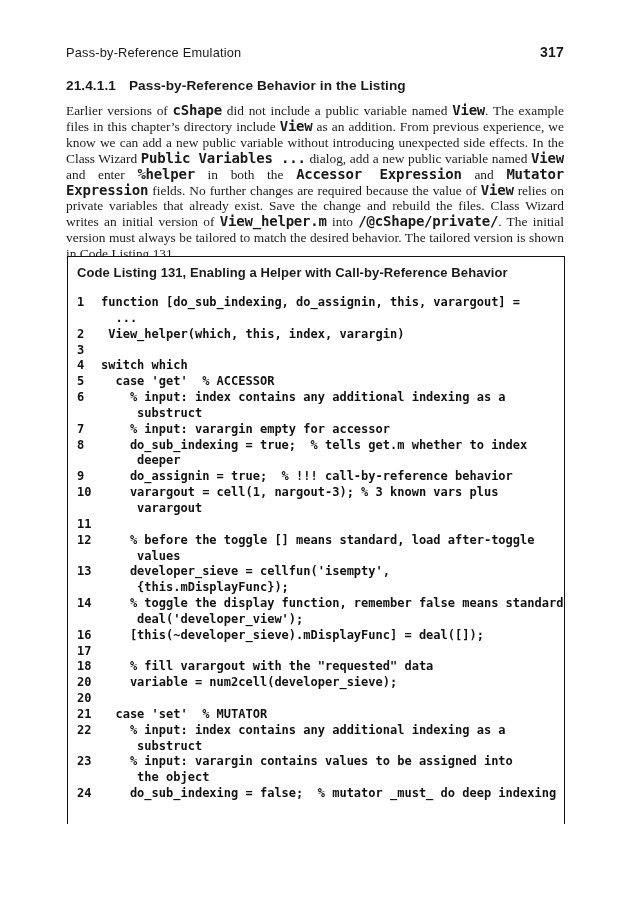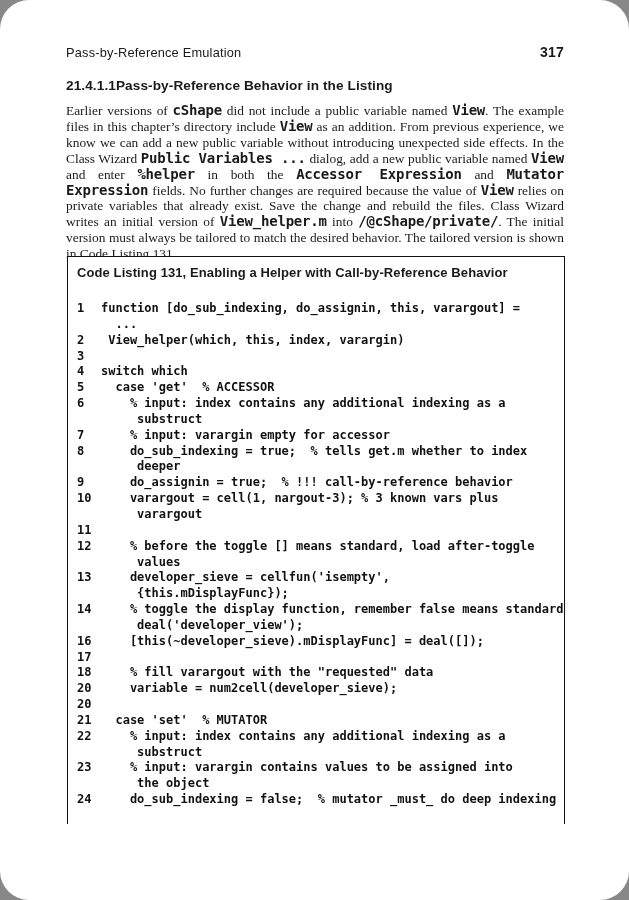--- a/index.html
+++ b/index.html
@@ -5,21 +5,20 @@
   html, body { margin: 0; padding: 0; }
   body { background: #888; }
   .page {
     position: relative;
     width: 629px;
     height: 900px;
     background: #ffffff;
     color: #1a1a1a;
     overflow: hidden;
     font-family: "Liberation Serif", serif;
-    border-radius: 29px;
   }
   
   .runhead {
     position: absolute;
     left: 66px;
     top: 44px;
     width: 498px;
     display: flex;
     justify-content: space-between;
     align-items: baseline;
@@ -36,21 +35,21 @@
     position: absolute;
     left: 66px;
     top: 78px;
     width: 498px;
     font-family: "Liberation Sans", sans-serif;
     font-weight: bold;
     font-size: 13.6px;
     letter-spacing: 0.1px;
     white-space: nowrap;
   }
-  .sect .sect-num { }
+  .sect .sect-num { margin-right: 13px; }
   
   .para {
     position: absolute;
     left: 66px;
     top: 103px;
     width: 498px;
     font-size: 13.4px;
     line-height: 15.9px;
     text-align: justify;
   }
@@ -71,21 +70,21 @@
     border: 1.5px solid #111;
     border-bottom: none;
     padding: 8px 0 0 9px;
     background: #ffffff;
   }
   .listing-title {
     font-family: "Liberation Sans", sans-serif;
     font-weight: bold;
     font-size: 13px;
     letter-spacing: 0.1px;
-    margin-bottom: 21px;
+    margin-bottom: 15px;
     white-space: nowrap;
   }
   .code-lines { }
   .code-line {
     display: flex;
     font-family: "DejaVu Sans Mono", monospace;
     font-weight: bold;
     font-size: 12px;
     line-height: 15.85px;
     white-space: pre;

